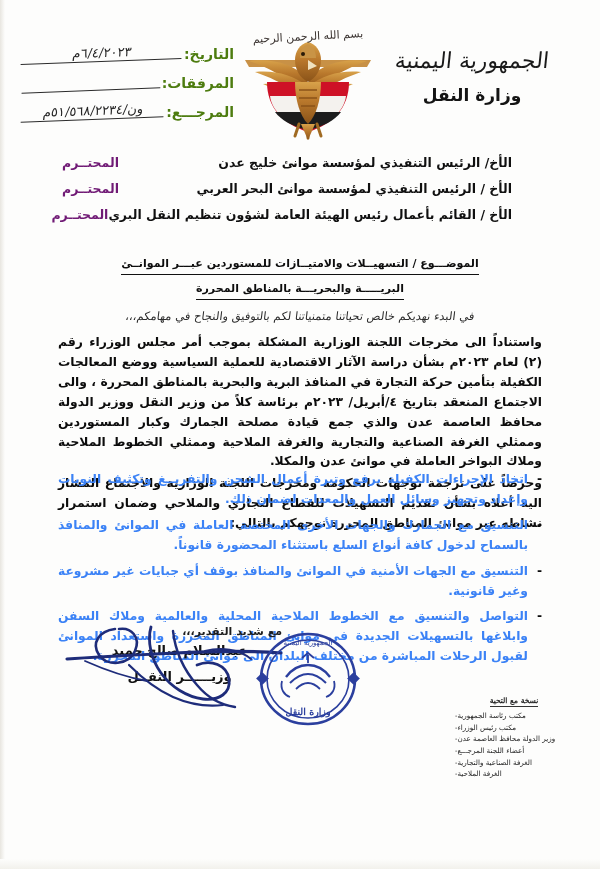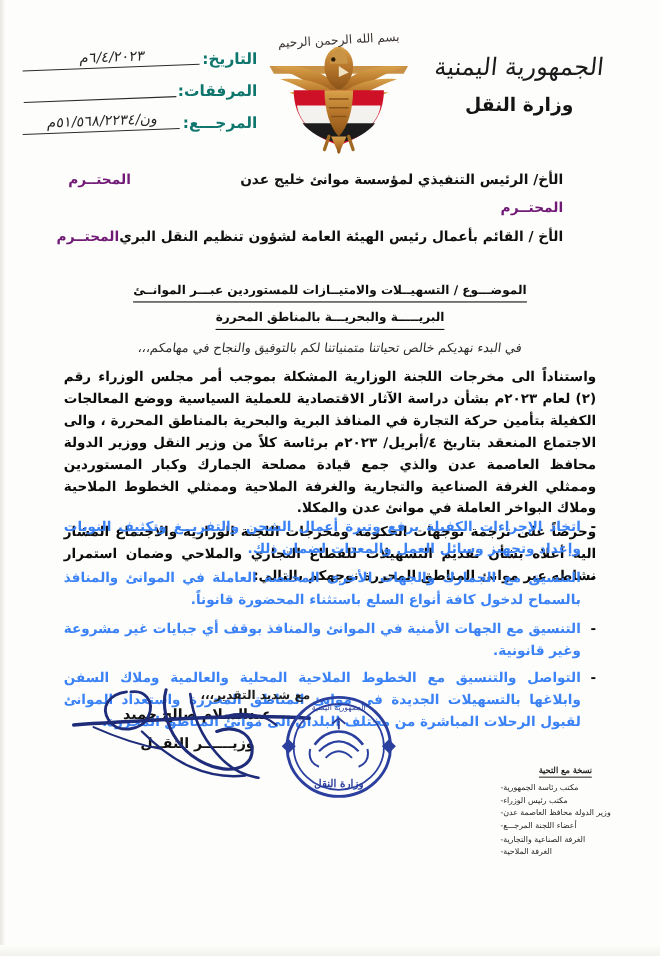--- a/index.html
+++ b/index.html
@@ -48,21 +48,21 @@
   .meta-row {
     display: flex;
     align-items: flex-end;
     justify-content: flex-start;
     margin-bottom: 9px;
     height: 20px;
   }
   .meta-label {
     font-size: 14px;
     font-weight: bold;
-    color: #0f766e;
+    color: #4d7c0f;
     white-space: nowrap;
     letter-spacing: -0.5px;
     flex: 0 0 auto;
   }
   .meta-value {
     flex: 1 1 auto;
     font-size: 13px;
     color: #262626;
     text-align: center;
     border-bottom: 1.4px solid #2a2a2a;
@@ -372,20 +372,21 @@
       <div class="org-ministry">وزارة النقل</div>
     </div>
   </div>
 
   <div class="addressees">
     <div class="addressee-row">
       <span class="addressee-text">الأخ/ الرئيس التنفيذي لمؤسسة موانئ خليج عدن</span>
       <span class="addressee-honorific">المحتــرم</span>
     </div>
     <div class="addressee-row">
+      <span class="addressee-text">الأخ / الرئيس التنفيذي لمؤسسة موانئ البحر العربي</span>
       <span class="addressee-honorific">المحتــرم</span>
     </div>
     <div class="addressee-row">
       <span class="addressee-text">الأخ / القائم بأعمال رئيس الهيئة العامة لشؤون تنظيم النقل البري</span>
       <span class="addressee-honorific">المحتــرم</span>
     </div>
   </div>
 
   <div class="subject-block">
     <div><span class="subject-line">الموضـــوع / التسهيــلات والامتيــازات للمستوردين عبـــر الموانــئ</span></div>

